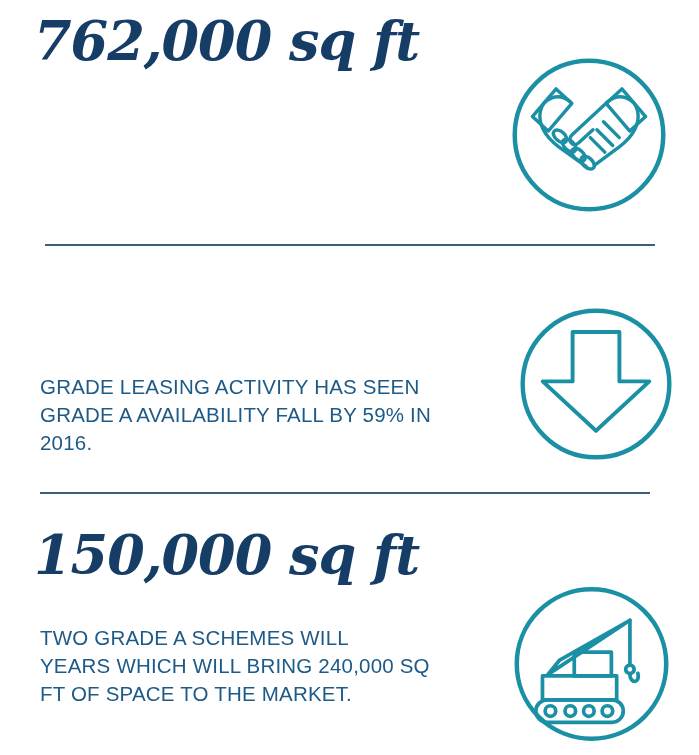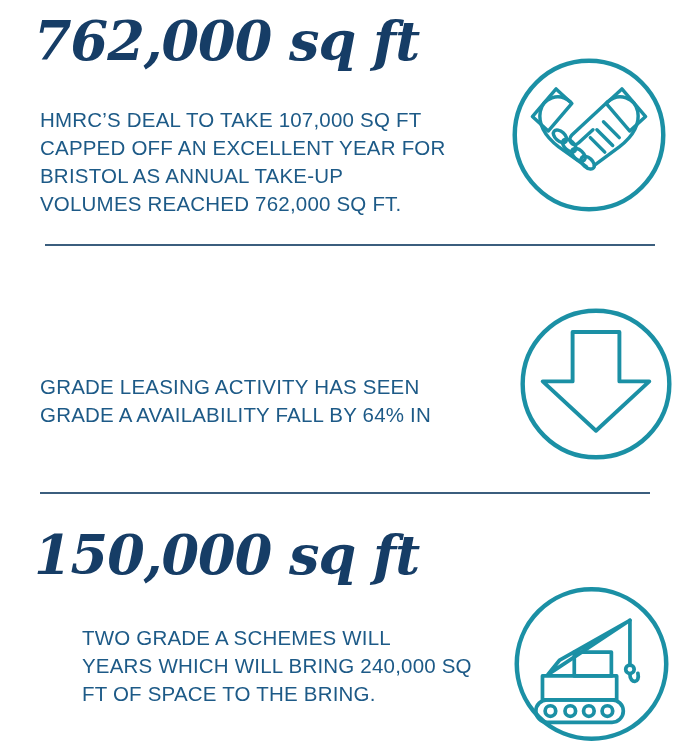--- a/index.html
+++ b/index.html
@@ -24,47 +24,41 @@
   .h3 { top: 528px; }
 
   .bodytext {
     position: absolute; left: 40px;
     font-size: 20.5px; line-height: 28px;
     color: var(--c-body, #1d5a87);
     letter-spacing: 0.2px; white-space: nowrap;
   }
   .b1 { top: 106px; }
   .b2 { top: 373px; }
-  .b3 { top: 624px; margin-left: 42px; }
+  .b3 { top: 624px; }
 
   .icon-circle { position: absolute; }
   .i1 { left: 510px; top: 55px;  width: 158px; height: 160px; }
   .i2 { left: 518px; top: 305px; width: 156px; height: 158px; }
   .i3 { left: 512px; top: 584px; width: 159px; height: 160px; }
   .icon-circle svg { width: 100%; height: 100%; display: block; color: var(--c-accent, #1b90a5); }
 
   .divider {
     position: absolute; height: 2px;
     background: var(--c-divider, #3b5e7e);
   }
   .d1 { left: 45px; top: 244px; width: 610px; }
   .d2 { left: 40px; top: 492px; width: 610px; }
 </style>
 </head>
 <body>
 
 <div class="canvas">
 
   <div class="headline h1">762,000 sq ft</div>
-  <div class="bodytext b1">
-    <div>HMRC’S DEAL TO TAKE 107,000 SQ FT</div>
-    <div>CAPPED OFF AN EXCELLENT YEAR FOR</div>
-    <div>BRISTOL AS ANNUAL TAKE-UP</div>
-    <div>VOLUMES REACHED 762,000 SQ FT.</div>
-  </div>
   <div class="icon-circle i1">
     <svg viewBox="0 0 120 120" fill="none" stroke="currentColor" stroke-width="3" stroke-linecap="round" stroke-linejoin="round">
       <circle cx="60" cy="60" r="56.4" stroke-width="3.4"></circle>
       <g stroke-width="2.6">
         <path d="M17 46 L35 25 L47 36 L29 57 Z"></path>
         <path d="M103 46 L85 25 L73 36 L91 57 Z"></path>
         <path d="M46 35 C 37 27, 25 32, 23 42 C 21 53, 28 62, 37 69 L 58 84"></path>
         <path d="M74 35 C 83 27, 95 32, 97 42 C 99 53, 92 62, 83 69 L 64 83"></path>
         <path d="M74 35 L47 60 C 43 64, 48 70, 52 66 L 63 56"></path>
         <path d="M71 50 L83 62 M66 56 L78 68 M61 62 L72 73"></path>
@@ -72,35 +66,36 @@
         <ellipse cx="45" cy="68" rx="6" ry="3.6" transform="rotate(42 45 68)"></ellipse>
         <ellipse cx="52" cy="75" rx="6" ry="3.6" transform="rotate(42 52 75)"></ellipse>
         <ellipse cx="59" cy="81" rx="6" ry="3.6" transform="rotate(42 59 81)"></ellipse>
       </g>
     </svg>
   </div>
   <div class="divider d1"></div>
 
   <div class="bodytext b2">
     <div>GRADE LEASING ACTIVITY HAS SEEN</div>
-    <div>GRADE A AVAILABILITY FALL BY 64% IN</div>
+    <div>GRADE A AVAILABILITY FALL BY 59% IN</div>
+    <div>2016.</div>
   </div>
   <div class="icon-circle i2">
     <svg viewBox="0 0 120 120" fill="none" stroke="currentColor" stroke-width="3" stroke-linecap="round" stroke-linejoin="round">
       <circle cx="60" cy="60" r="56.4" stroke-width="3.4"></circle>
       <path d="M42 20 H78 V58 H101 L60 96 L19 58 H42 Z"></path>
     </svg>
   </div>
   <div class="divider d2"></div>
 
   <div class="headline h3">150,000 sq ft</div>
   <div class="bodytext b3">
     <div>TWO GRADE A SCHEMES WILL</div>
     <div>YEARS WHICH WILL BRING 240,000 SQ</div>
-    <div>FT OF SPACE TO THE BRING.</div>
+    <div>FT OF SPACE TO THE MARKET.</div>
   </div>
   <div class="icon-circle i3">
     <svg viewBox="0 0 120 120" fill="none" stroke="currentColor" stroke-width="3" stroke-linecap="round" stroke-linejoin="round">
       <circle cx="60" cy="60" r="56.4" stroke-width="3.4"></circle>
       <g stroke-width="2.8">
         <rect x="18" y="87" width="66" height="17" rx="8.5"></rect>
         <circle cx="29" cy="95.5" r="4"></circle>
         <circle cx="44" cy="95.5" r="4"></circle>
         <circle cx="58" cy="95.5" r="4"></circle>
         <circle cx="72" cy="95.5" r="4"></circle>

